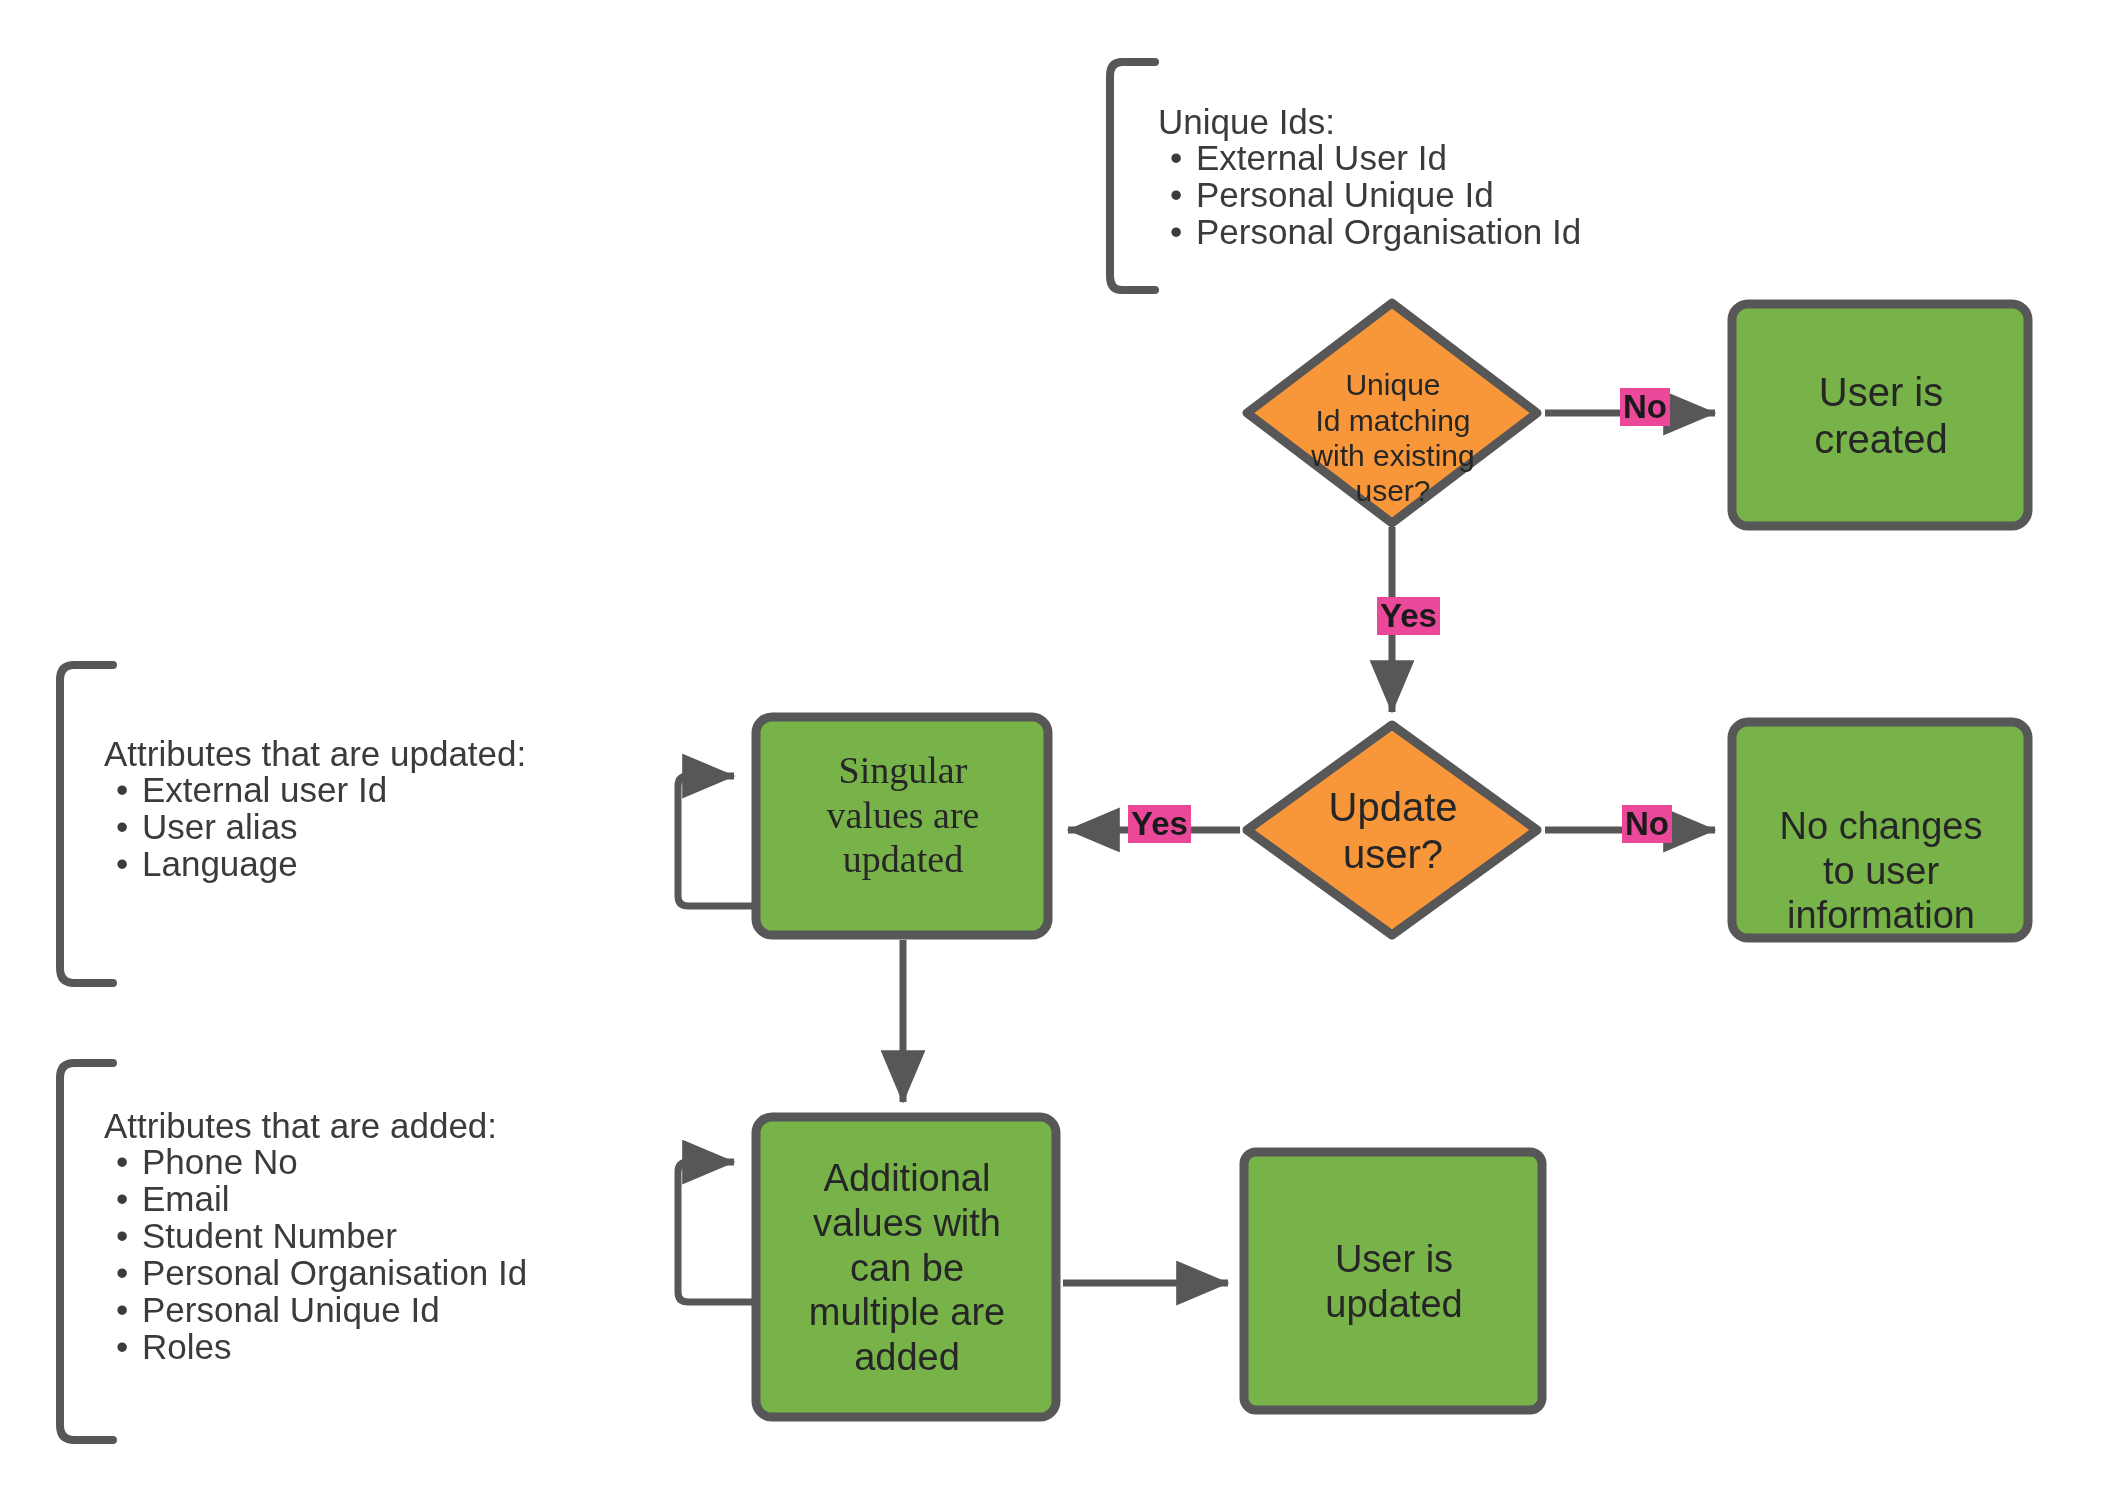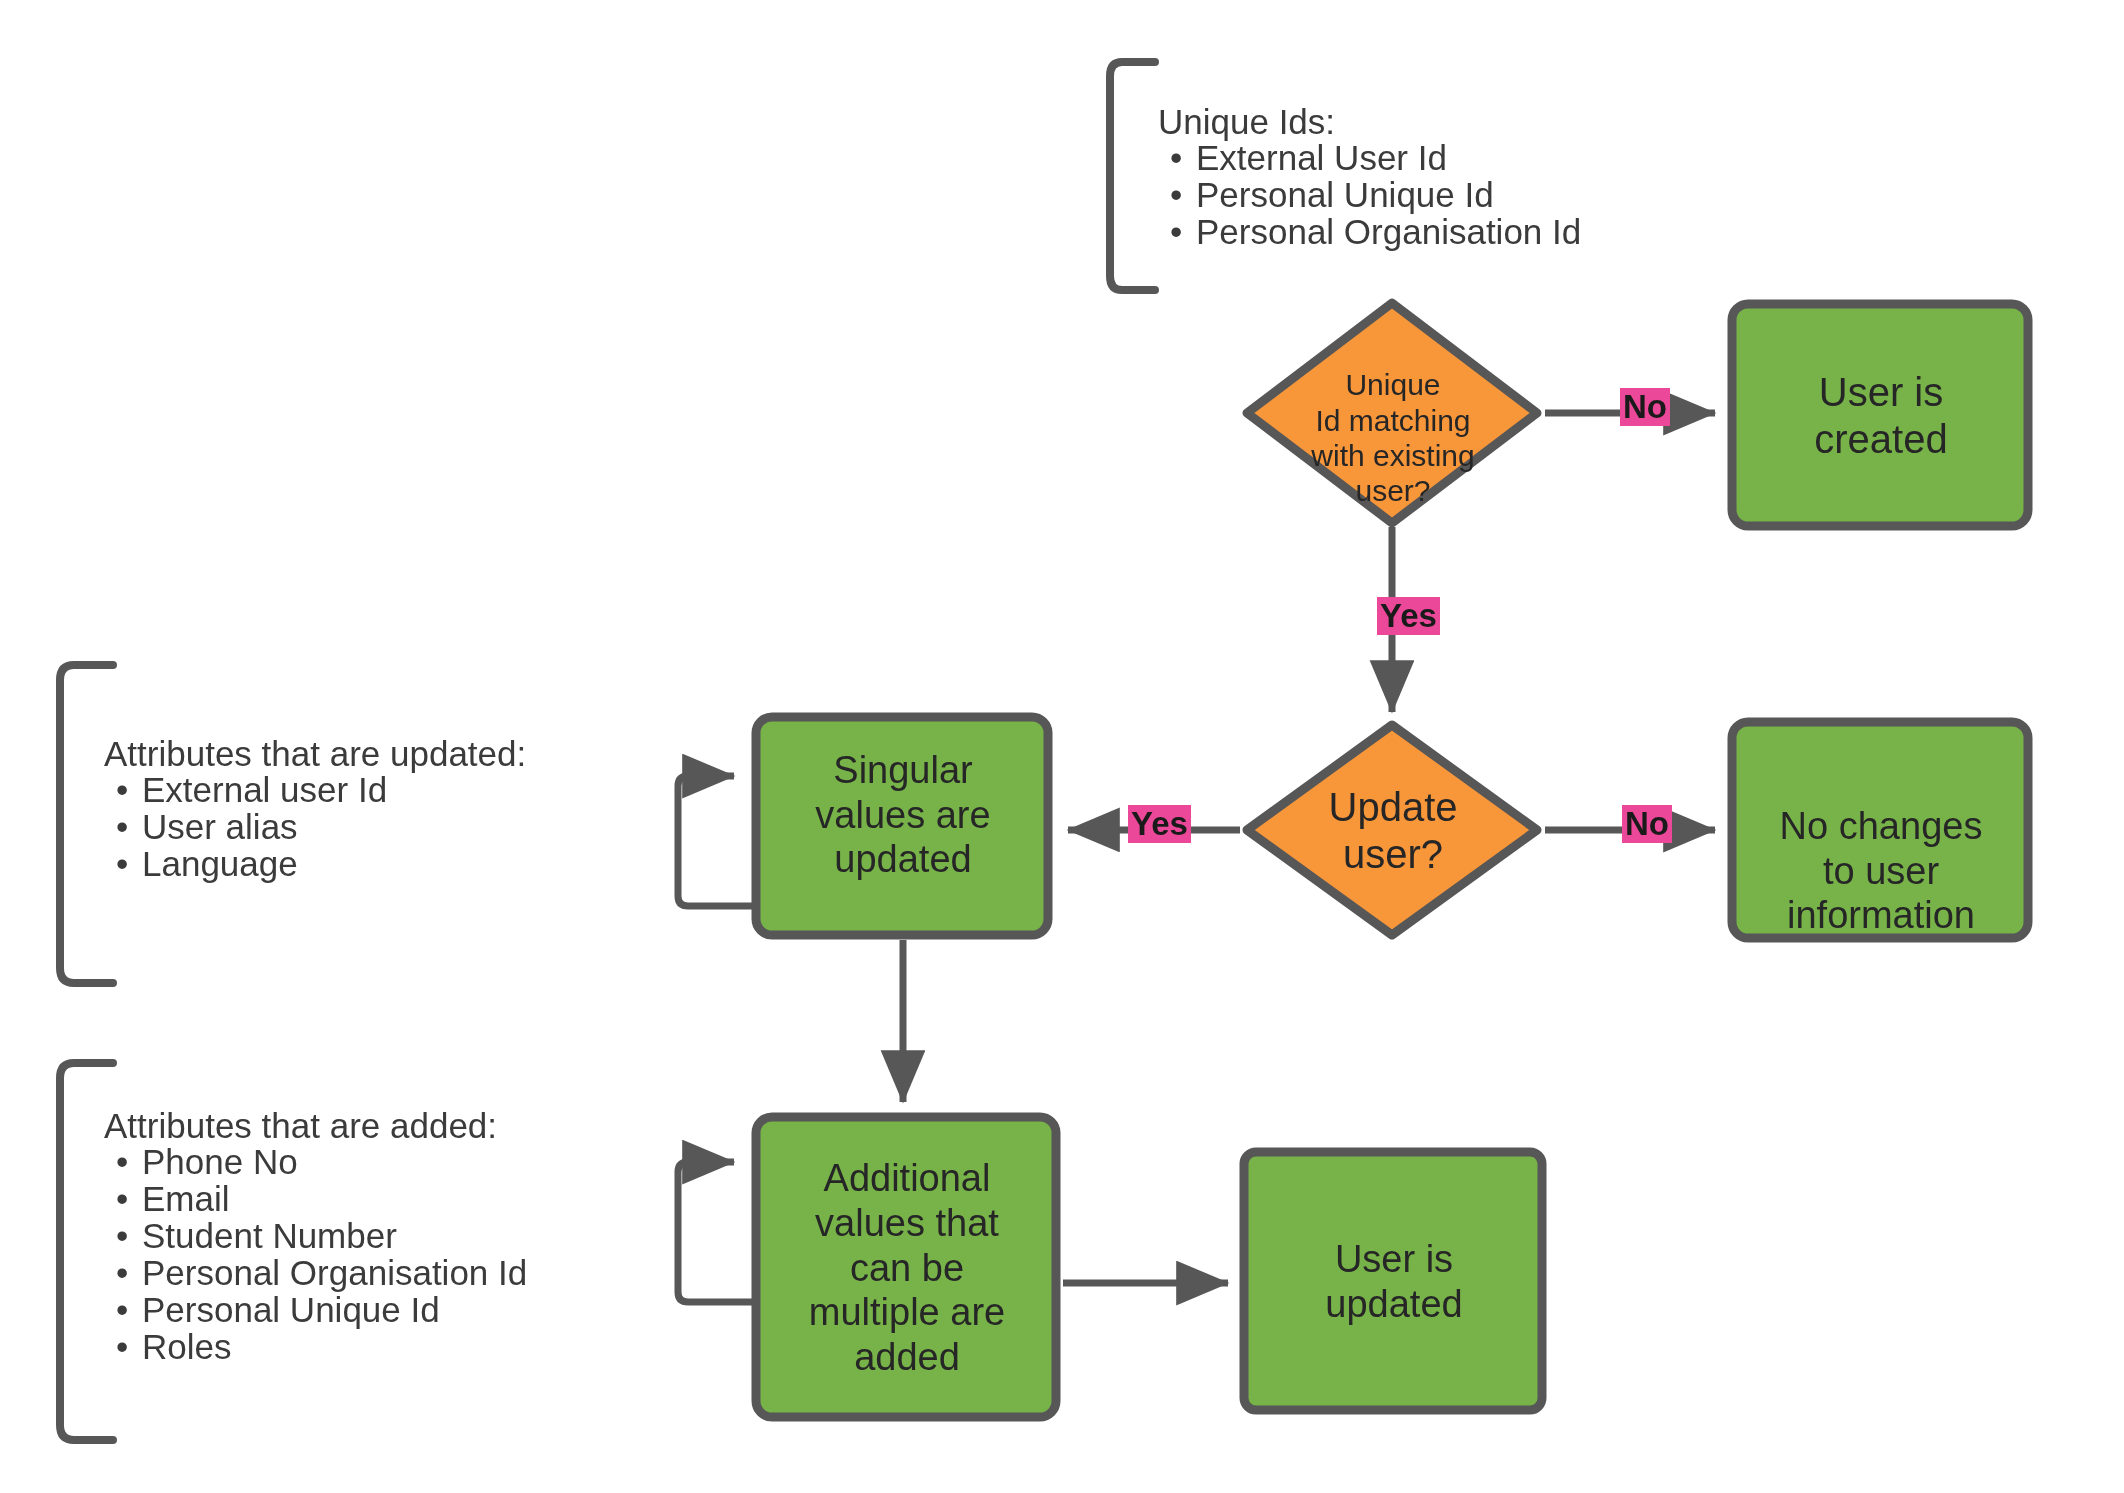--- a/index.html
+++ b/index.html
@@ -139,29 +139,29 @@
     <span style="white-space:pre-line;">Update
 user?</span>
   </div>
 
   <div class="node-text" style="left:1736px; top:768px; width:290px; height:206px; font-size:38px;">
     <span style="white-space:pre-line;">No changes
 to user
 information</span>
   </div>
 
-  <div class="node-text" style="left:760px; top:723px; width:286px; height:184px; font-size:38px;">
+  <div class="node-text" style="left:760px; top:723px; width:286px; height:184px; font-size:38px;font-family:Liberation Serif, serif;">
     <span style="white-space:pre-line;">Singular
 values are
 updated</span>
   </div>
 
   <div class="node-text" style="left:760px; top:1123px; width:294px; height:290px; font-size:38px;">
     <span style="white-space:pre-line;">Additional
-values that
+values with
 can be
 multiple are
 added</span>
   </div>
 
   <div class="node-text" style="left:1248px; top:1158px; width:292px; height:248px; font-size:38px;">
     <span style="white-space:pre-line;">User is
 updated</span>
   </div>
 

